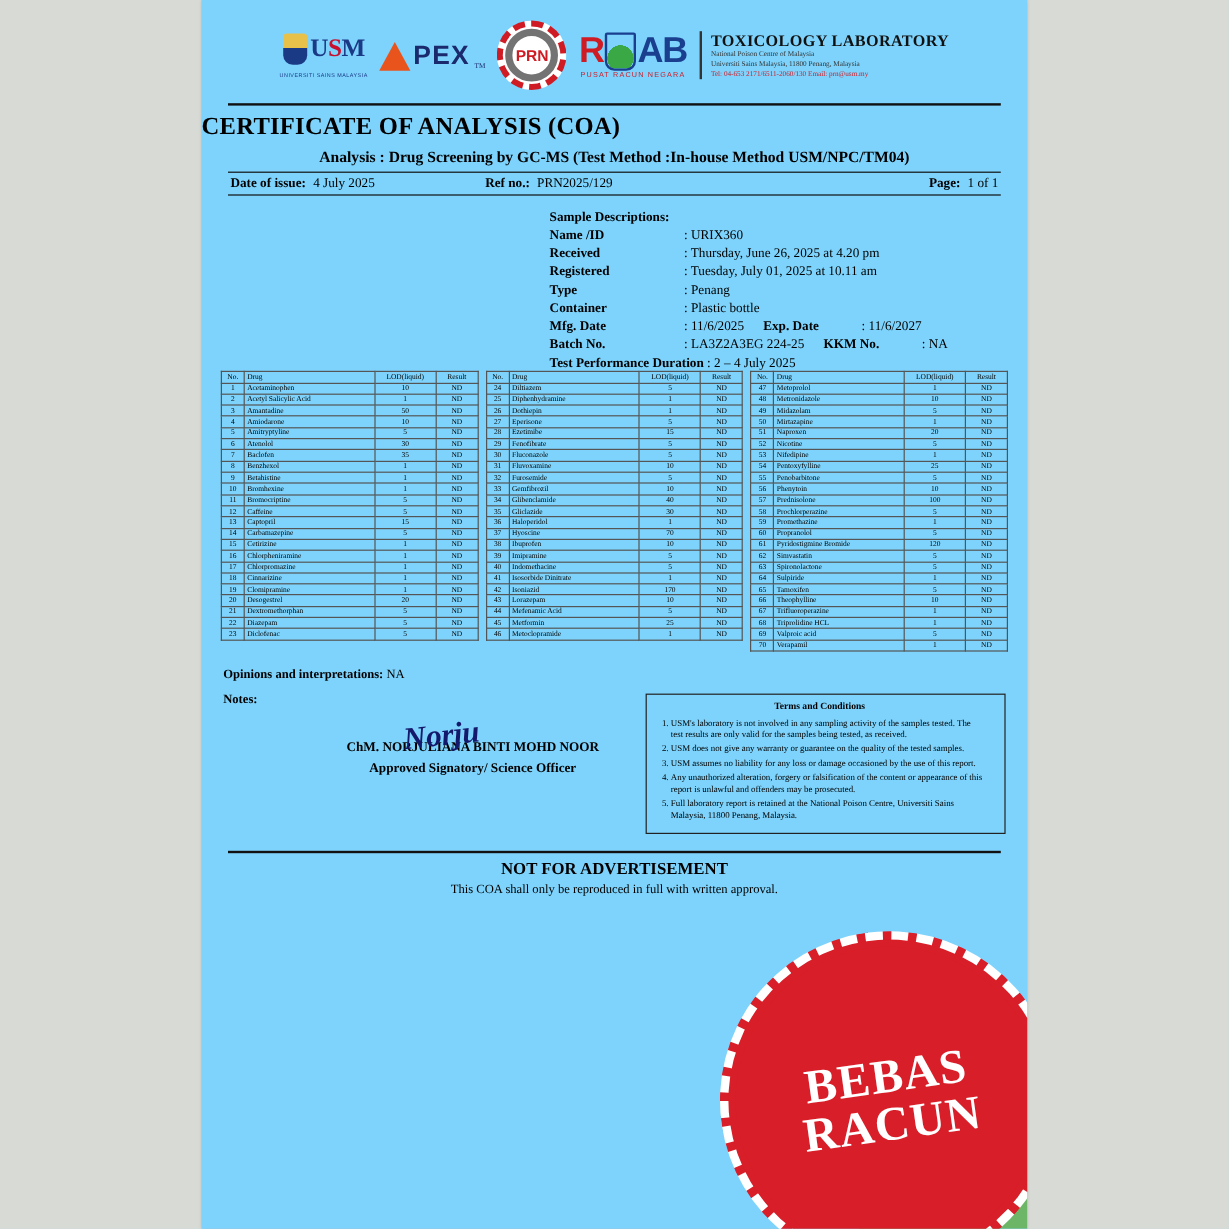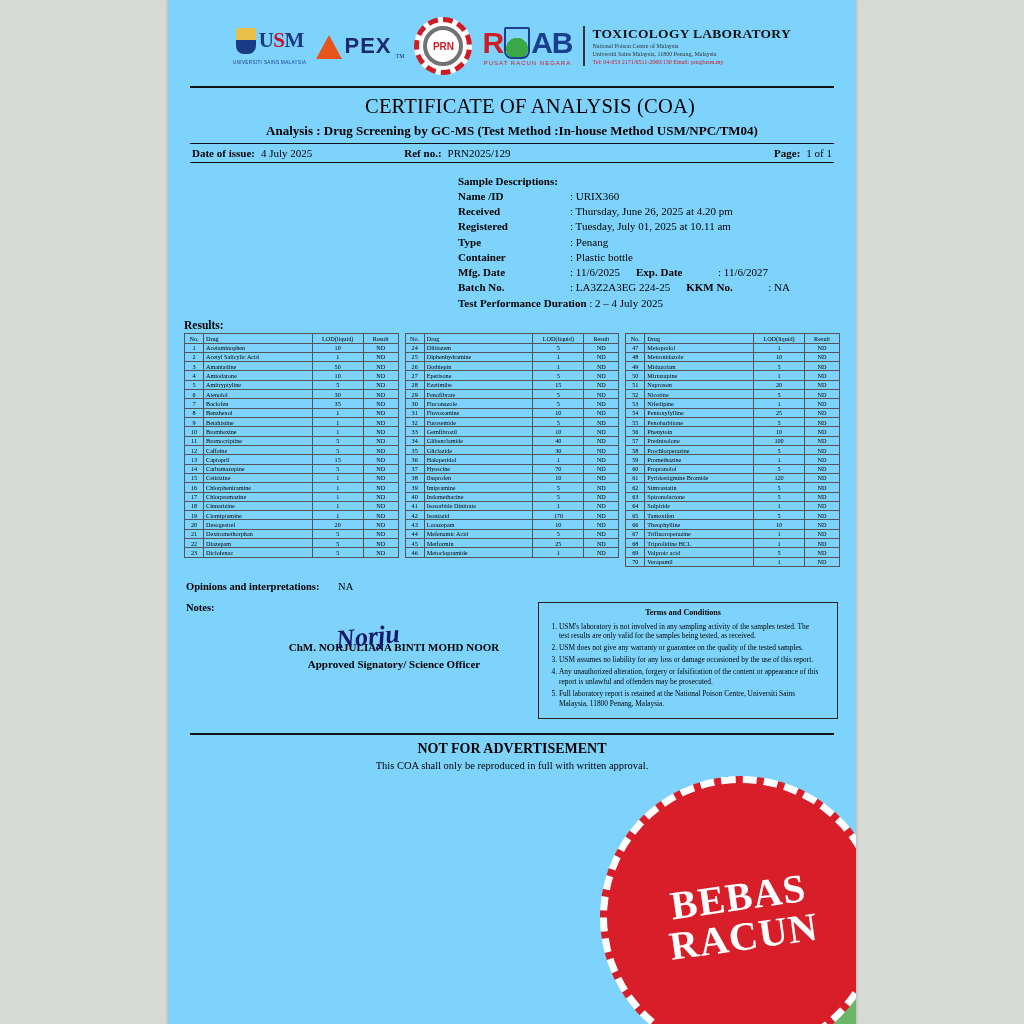--- a/index.html
+++ b/index.html
@@ -79,25 +79,25 @@
   .prn-logo {
     width: 48px; height: 48px;
     border-radius: 50%;
     border: 5px dashed #cf1b24;
     display:flex; align-items:center; justify-content:center;
     background: #fff;
   }
   .prn-inner {
     width: 32px; height: 32px;
     border-radius: 50%;
-    border: 4px solid #737373;
+    border: 6px solid #737373;
     display:flex; align-items:center; justify-content:center;
     font-family: "Liberation Sans", sans-serif;
     font-weight: bold;
-    font-size: 10px;
+    font-size: 13px;
     color: #cf1b24;
   }
   .rlab {
     display:flex; align-items:center;
     font-family: "Liberation Sans", sans-serif;
     font-weight: bold;
     font-size: 30px;
     color: #cf1b24;
     letter-spacing: -1px;
   }
@@ -123,26 +123,24 @@
     font-size: 13.5px;
     color: #111;
     letter-spacing: 0.3px;
   }
   .tox-line { font-size: 6px; color:#333; line-height: 1.35; }
   .tox-line.red { color:#cf1b24; }
 
   .hr-thick { border-top: 2px solid #111; margin: 0 22px; }
 
   .coa-title {
-    text-align: center;
-    font-weight: normal;
+    font-weight: bold;
     font-size: 20.5px;
     letter-spacing: 0.2px;
     margin-top: 7px;
-    padding-left: 36px;
   }
   .analysis-line {
     text-align: center;
     font-weight: bold;
     font-size: 13px;
     margin-top: 5px;
   }
   .hr-thin { border-top: 1.2px solid #111; margin: 4px 22px 0 22px; }
 
   .issue-row {
@@ -202,21 +200,21 @@
   table.res td.lod, table.res th.lod { width: 46px; text-align: center; }
   table.res td.res, table.res th.res { width: 30px; text-align: center; }
   table.res th.lod, table.res th.res, table.res th.no { text-align: center; }
 
   
   .opinions {
     font-size: 10.5px;
     font-weight: bold;
     margin: 14px 0 0 18px;
   }
-  .opinions .v { font-weight: normal; margin-left: 16px; }
+  .opinions .v { font-weight: normal; margin-left: 0; }
 
   .lower { display: flex; padding: 0 18px; margin-top: 10px; }
   .notes { width: 340px; font-size: 10.5px; }
   .notes .t { font-weight: bold; margin-bottom: 3px; }
   .notes ol { margin: 0; padding-left: 22px; }
   .notes li { line-height: 1.45; }
 
   .terms {
     flex: 1;
     border: 1.2px solid #222;
@@ -388,21 +386,20 @@
       <span class="v">: LA3Z2A3EG 224-25</span>
       <span class="k2">KKM No.</span>
       <span class="v2">: NA</span>
     </div>
     <div class="tpd">
       <span>Test Performance Duration</span>
       <span class="v">: 2 – 4 July 2025</span>
     </div>
   </div>
 
-  <div class="results-label">Results:</div>
   <div class="tables">
     <table class="res">
       <thead>
           <tr>
         <th class="no">No.</th>
         <th>Drug</th>
         <th class="lod">LOD(liquid)</th>
         <th class="res">Result</th>
       </tr>
         </thead>

